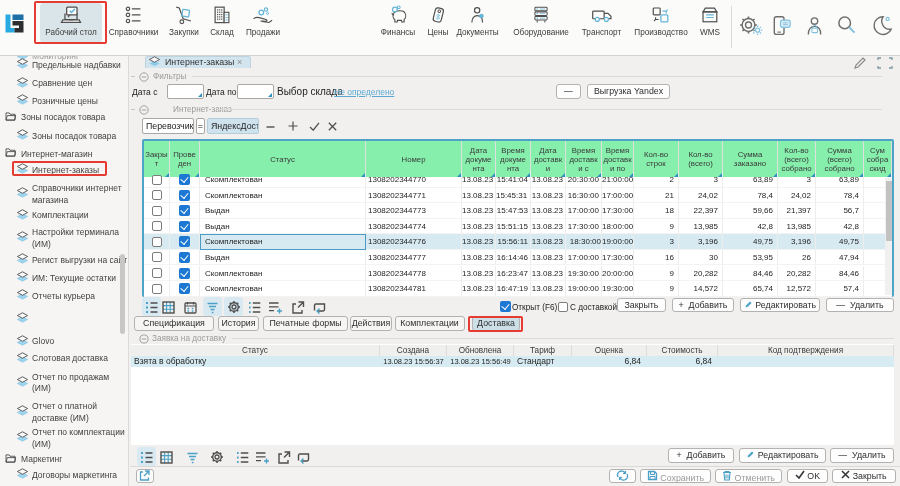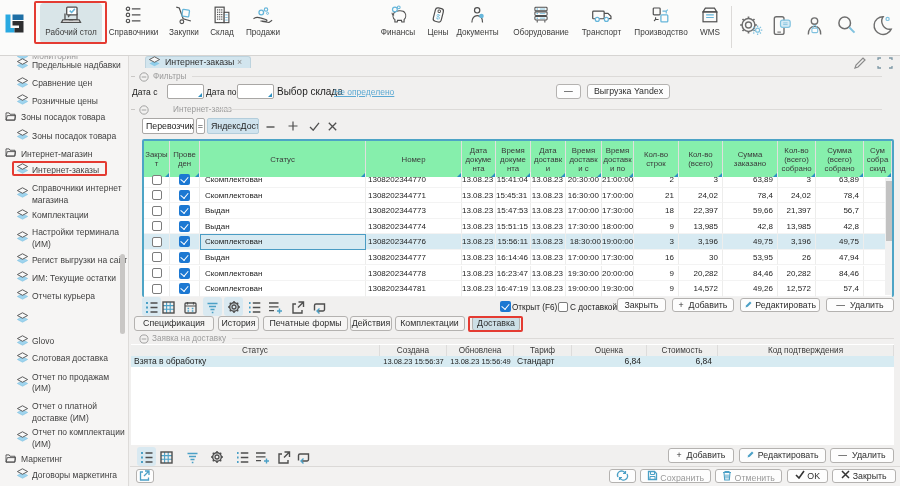--- a/index.html
+++ b/index.html
@@ -545,21 +545,21 @@
           <div class="dc ctr" style="width:30px;"><span class="cbc" style="position:relative;display:inline-block;top:2px;"></span></div>
           <div class="dc" style="width:166px;padding-left:5px;">Скомплектован</div>
           <div class="dc" style="width:96px;padding-left:2px;">1308202344781</div>
           <div class="dc num" style="width:34px;padding-right:2px;">13.08.23</div>
           <div class="dc num" style="width:35px;padding-right:2px;">16:47:19</div>
           <div class="dc num" style="width:35px;padding-right:2px;">13.08.23</div>
           <div class="dc num" style="width:36px;padding-right:2px;">19:00:00</div>
           <div class="dc num" style="width:32px;padding-right:2px;">19:30:00</div>
           <div class="dc num" style="width:45px;">9</div>
           <div class="dc num" style="width:44px;">14,572</div>
-          <div class="dc num" style="width:55px;">49,26</div>
+          <div class="dc num" style="width:55px;">65,74</div>
           <div class="dc num" style="width:38px;">12,572</div>
           <div class="dc num" style="width:48px;">57,4</div>
           <div class="dc" style="width:28px;"></div>
         </div>
         <div class="abs" style="right:0px;top:37px;width:7px;height:117px;background:#f0f0f0;"></div>
         <div class="abs" style="right:0.5px;top:40px;width:6px;height:60px;background:#c2c2c2;"></div>
       </div>
 <div class="abs" style="left:12px;top:241px;width:19px;height:19px;background:#d9e9f1;border-radius:3px;"></div>
       <div class="abs" style="left:15px;top:244px;"><svg width="13" height="13" viewBox="0 0 13 13" fill="none">
           <path d="M1 2 h2 M1 6.5 h2 M1 11 h2" stroke="#4ba0c6" stroke-width="2"></path>

